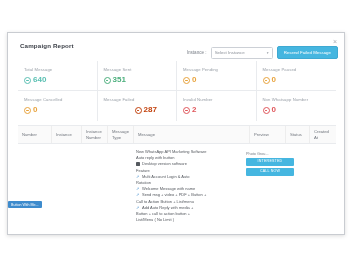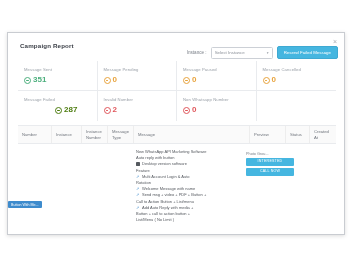--- a/index.html
+++ b/index.html
@@ -134,20 +134,27 @@
         <div class="select">
           <span>Select Instance</span>
           <span class="caret">▾</span>
         </div>
         <div class="btn-primary">Resend Failed Message</div>
       </div>
     </div>
 
     <div class="cards">
         <div class="card">
+          <div class="card-label">Total Message</div>
+          <div class="card-value" style="color: rgb(91, 192, 179);">
+            <span class="c-ico"></span>
+            <span class="c-num">640</span>
+          </div>
+        </div>
+        <div class="card">
           <div class="card-label">Message Sent</div>
           <div class="card-value" style="color: rgb(76, 175, 125); text-align: center;">
             <span class="c-ico"></span>
             <span class="c-num">351</span>
           </div>
         </div>
         <div class="card">
           <div class="card-label">Message Pending</div>
           <div class="card-value" style="color: rgb(232, 163, 61);">
             <span class="c-ico"></span>
@@ -163,21 +170,21 @@
         </div>
         <div class="card">
           <div class="card-label">Message Cancelled</div>
           <div class="card-value" style="color: rgb(232, 163, 61);">
             <span class="c-ico"></span>
             <span class="c-num">0</span>
           </div>
         </div>
         <div class="card">
           <div class="card-label">Message Failed</div>
-          <div class="card-value" style="color: #4d7c0f; padding-left: 31px;">
+          <div class="card-value" style="color: #c2410c; padding-left: 31px;">
             <span class="c-ico"></span>
             <span class="c-num">287</span>
           </div>
         </div>
         <div class="card">
           <div class="card-label">Invalid Number</div>
           <div class="card-value" style="color: rgb(224, 86, 91);">
             <span class="c-ico"></span>
             <span class="c-num">2</span>
           </div>

